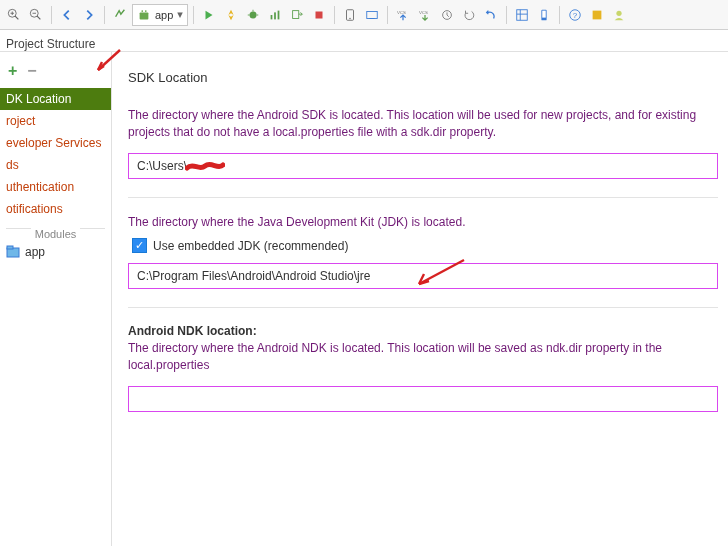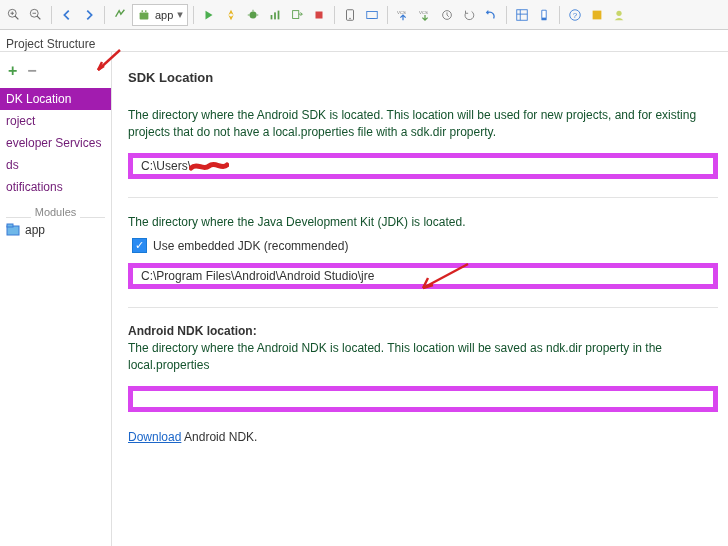--- a/index.html
+++ b/index.html
@@ -61,59 +61,59 @@
     position: relative;
   }
   .side-controls {
     display:flex; gap:10px; padding: 6px 8px 8px 8px;
     color:#4a9e4a;
   }
   .side-controls span:nth-child(2){ color:#999;}
   .side-item {
     padding: 4px 6px;
     font-size: 12px;
-    color: #701a75;
+    color: #c2410c;
     white-space: nowrap;
     overflow: hidden;
     text-overflow: ellipsis;
   }
   .side-item.selected {
-    background: #a21caf;
+    background: #4d7c0f;
     color: #fff;
   }
   .side-heading {
     color:#888;
     font-size:11px;
     padding: 8px 6px 2px 6px;
-    display:flex; align-items:flex-end; gap:4px;
+    display:flex; align-items:flex-start; gap:4px;
   }
   .side-heading::before, .side-heading::after {
     content:""; flex:1; height:1px; background:#e0e0e0;
   }
   .side-module {
     display:flex; align-items:center; gap:5px;
     padding:3px 6px;
   }
   .side-module .mod-icon{
     width:14px;height:14px;
     display:inline-flex;align-items:center;justify-content:center;
   }
 
   .main {
     flex:1;
     padding: 18px 0 0 16px;
     overflow:hidden;
   }
   h1 {
-    font-size: 13px; font-weight: bold; margin-bottom: 22px;
+    font-size: 13px; font-weight: normal; margin-bottom: 22px;
   }
   .section-label { font-weight: bold; margin-bottom: 2px; }
-  .section-desc { color:#14532d; margin-bottom: 12px; line-height:1.4;}
+  .section-desc { color:#701a75; margin-bottom: 12px; line-height:1.4;}
   .field {
-    border:5px solid #d946ef;
+    border:1px solid #d946ef;
     height:26px;
     display:flex; align-items:center;
     padding:0 8px;
     width: 590px;
     background:#fff;
     font-size:12px;
     margin-bottom: 18px;
   }
   .divider { height:1px; background:#e3e3e3; width: 590px; margin: 0 0 16px 0;}
   .chk-row {
@@ -301,20 +301,21 @@
 
   <div class="sidebar">
     <div class="side-controls">
       <span style="font-weight:bold;font-size:16px;">+</span>
       <span style="font-weight:bold;font-size:16px;">−</span>
     </div>
     <div class="side-item selected">DK Location</div>
     <div class="side-item">roject</div>
     <div class="side-item">eveloper Services</div>
     <div class="side-item">ds</div>
+    <div class="side-item">uthentication</div>
     <div class="side-item">otifications</div>
     <div class="side-heading">
         <span>Modules</span>
       </div>
     <div class="side-module">
       <span class="mod-icon">
           <svg viewBox="0 0 14 14">
             <rect x="1" y="3" width="12" height="9" fill="#6fb7e8" stroke="#3a7bd5"></rect>
             <rect x="1" y="1" width="6" height="3" fill="#6fb7e8" stroke="#3a7bd5"></rect>
           </svg>
@@ -353,17 +354,14 @@
         <path d="M10 28 L20 25 M10 28 L15 18" stroke="#d62222" stroke-width="2.4" fill="none"></path>
       </svg>
     </div>
     <div class="divider"></div>
 
     <div class="section-label">Android NDK location:</div>
     <div class="section-desc">The directory where the Android NDK is located. This location will be saved as ndk.dir property in the local.properties</div>
     <div class="field">
       <span></span>
     </div>
-    <div class="ndk-text">
-      <a class="link" href="#">Download</a><span> Android NDK.</span>
-    </div>
   </div>
 </div>
 
 </body></html>

